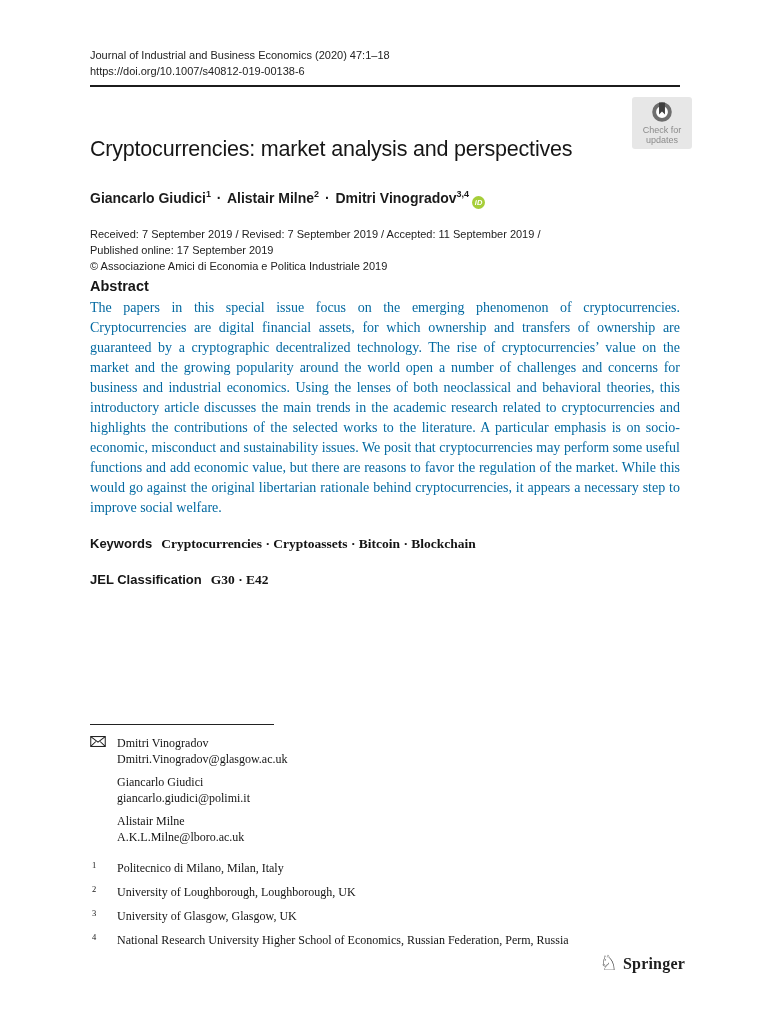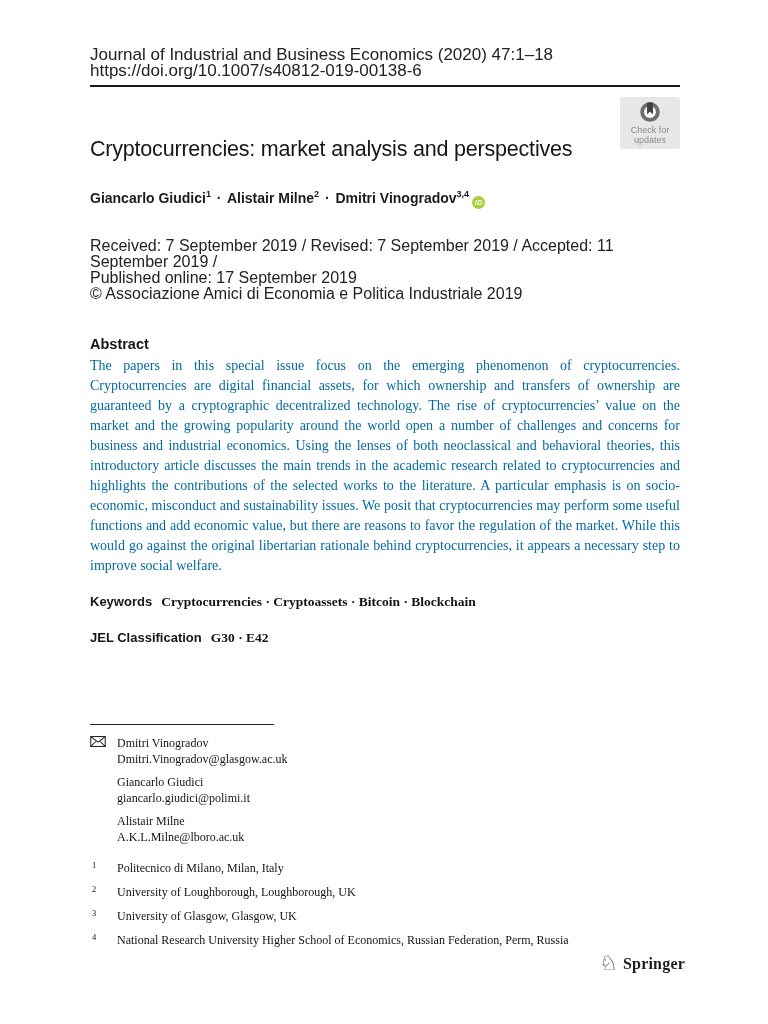--- a/index.html
+++ b/index.html
@@ -7,26 +7,26 @@
   body {
     width:768px; height:1024px; position:relative; overflow:hidden;
     font-family:"Liberation Sans", sans-serif;
     color:#1f1f1f;
     -webkit-font-smoothing:antialiased;
   }
   .page { position:absolute; inset:0; background:#fff; }
   .content { position:absolute; left:90px; top:0; width:590px; height:1024px; }
 
   
-  .header-meta { padding-top:47px; font-size:17px; line-height:16px; color:#222; }
+  .header-meta { padding-top:47px; font-size:11px; line-height:16px; color:#222; }
   .header-rule { margin-top:6px; border-top:2px solid #1c1c1c; width:100%; }
 
   
   .badge {
-    position:absolute; top:97px; right:88px; width:60px;
+    position:absolute; top:97px; right:76px; width:60px;
     background:#e7e7e7; border-radius:3px; padding:3px 2px 4px 2px;
     text-align:center; cursor:pointer;
   }
   .badge-icon { display:block; margin:0 auto 1px auto; width:24px; height:24px; }
   .badge-text { font-size:9px; line-height:10px; color:#8b8b8b; }
 
   
   .title {
     margin-top:49px; font-size:21.5px; line-height:27px; font-weight:normal;
     letter-spacing:-0.2px; color:#161616;
@@ -35,24 +35,24 @@
   .authors sup { font-size:9px; vertical-align:super; line-height:0; }
   .author-sep { font-weight:bold; padding:0 2px; }
   .orcid {
     display:inline-block; width:13px; height:13px; border-radius:50%;
     background:#a6ce39; color:#fff; font-size:7.5px; font-weight:bold;
     text-align:center; line-height:13px; vertical-align:-2px; margin-left:3px;
     font-style:italic; cursor:pointer;
   }
 
   
-  .dates { margin-top:29px; font-size:16px; line-height:16px; color:#222; }
+  .dates { margin-top:17px; font-size:11px; line-height:16px; color:#222; }
 
   
-  .abstract-heading { margin-top:34px; font-size:14.5px; font-weight:bold; color:#161616; }
+  .abstract-heading { margin-top:4px; font-size:14.5px; font-weight:bold; color:#161616; }
   .abstract-body {
     margin-top:4px;
     font-family:"Liberation Serif", serif;
     font-size:14px; line-height:20px; color:#0369a1;
     text-align:justify; hyphens:auto; -webkit-hyphens:auto;
   }
 
   
   .kv-row { margin-top:18px; font-size:13.5px; }
   .kv-row + .kv-row { margin-top:20px; }

